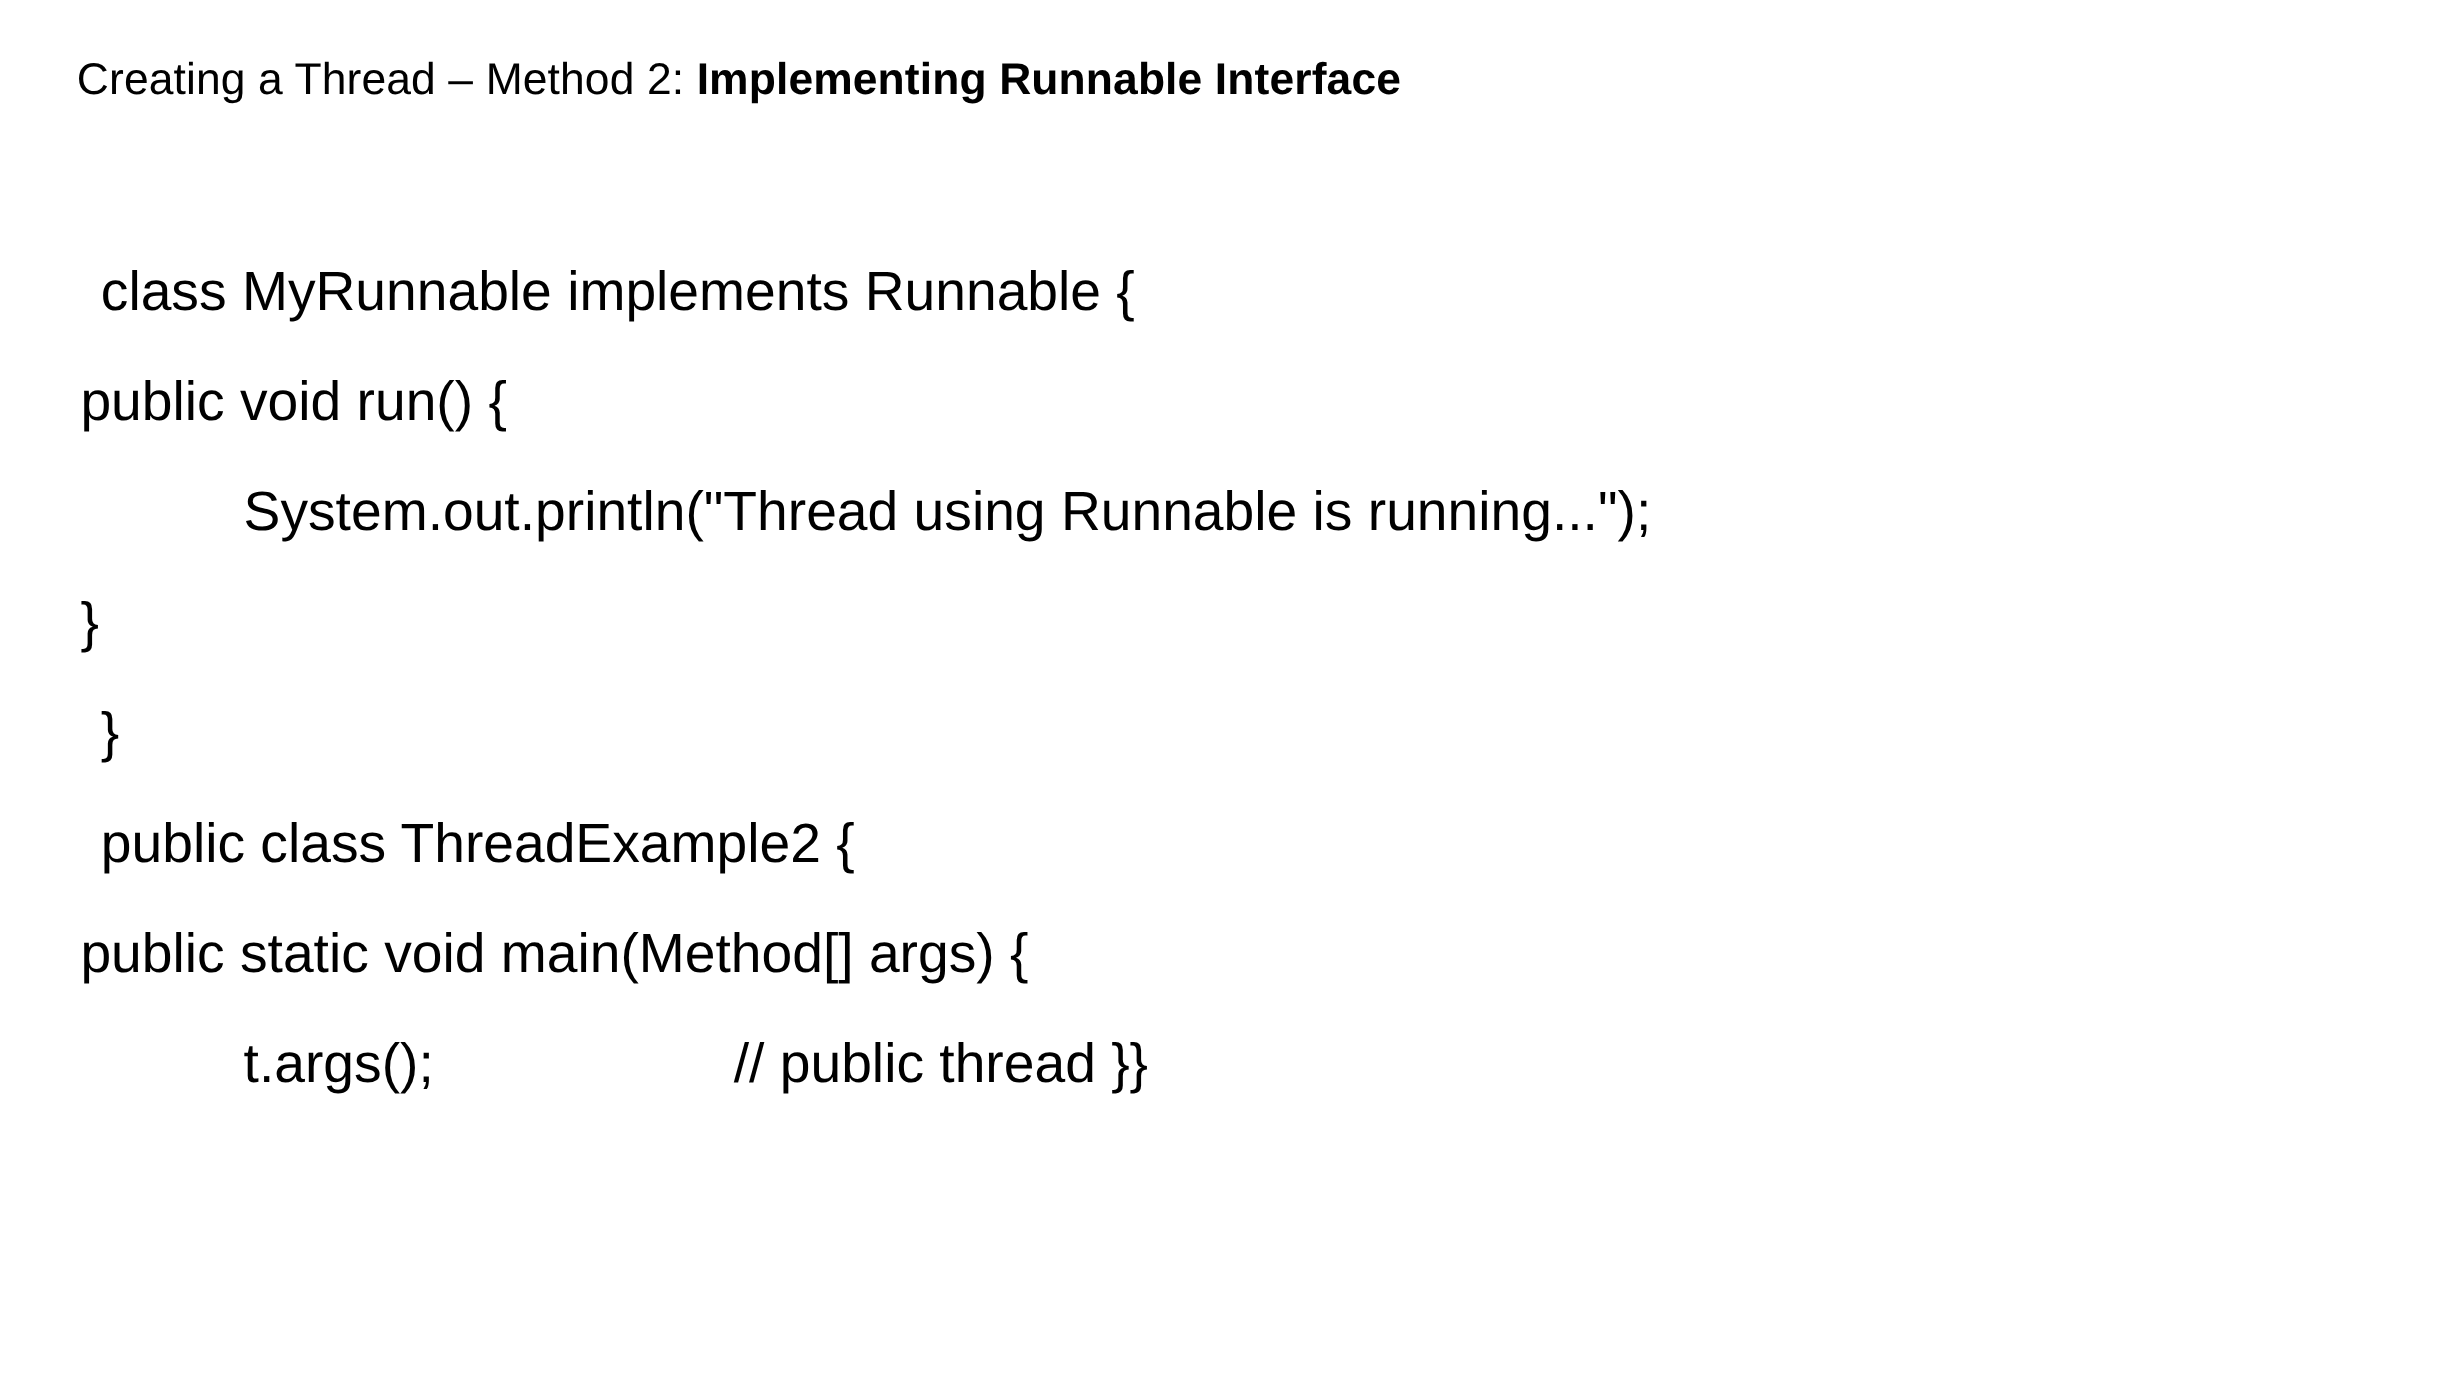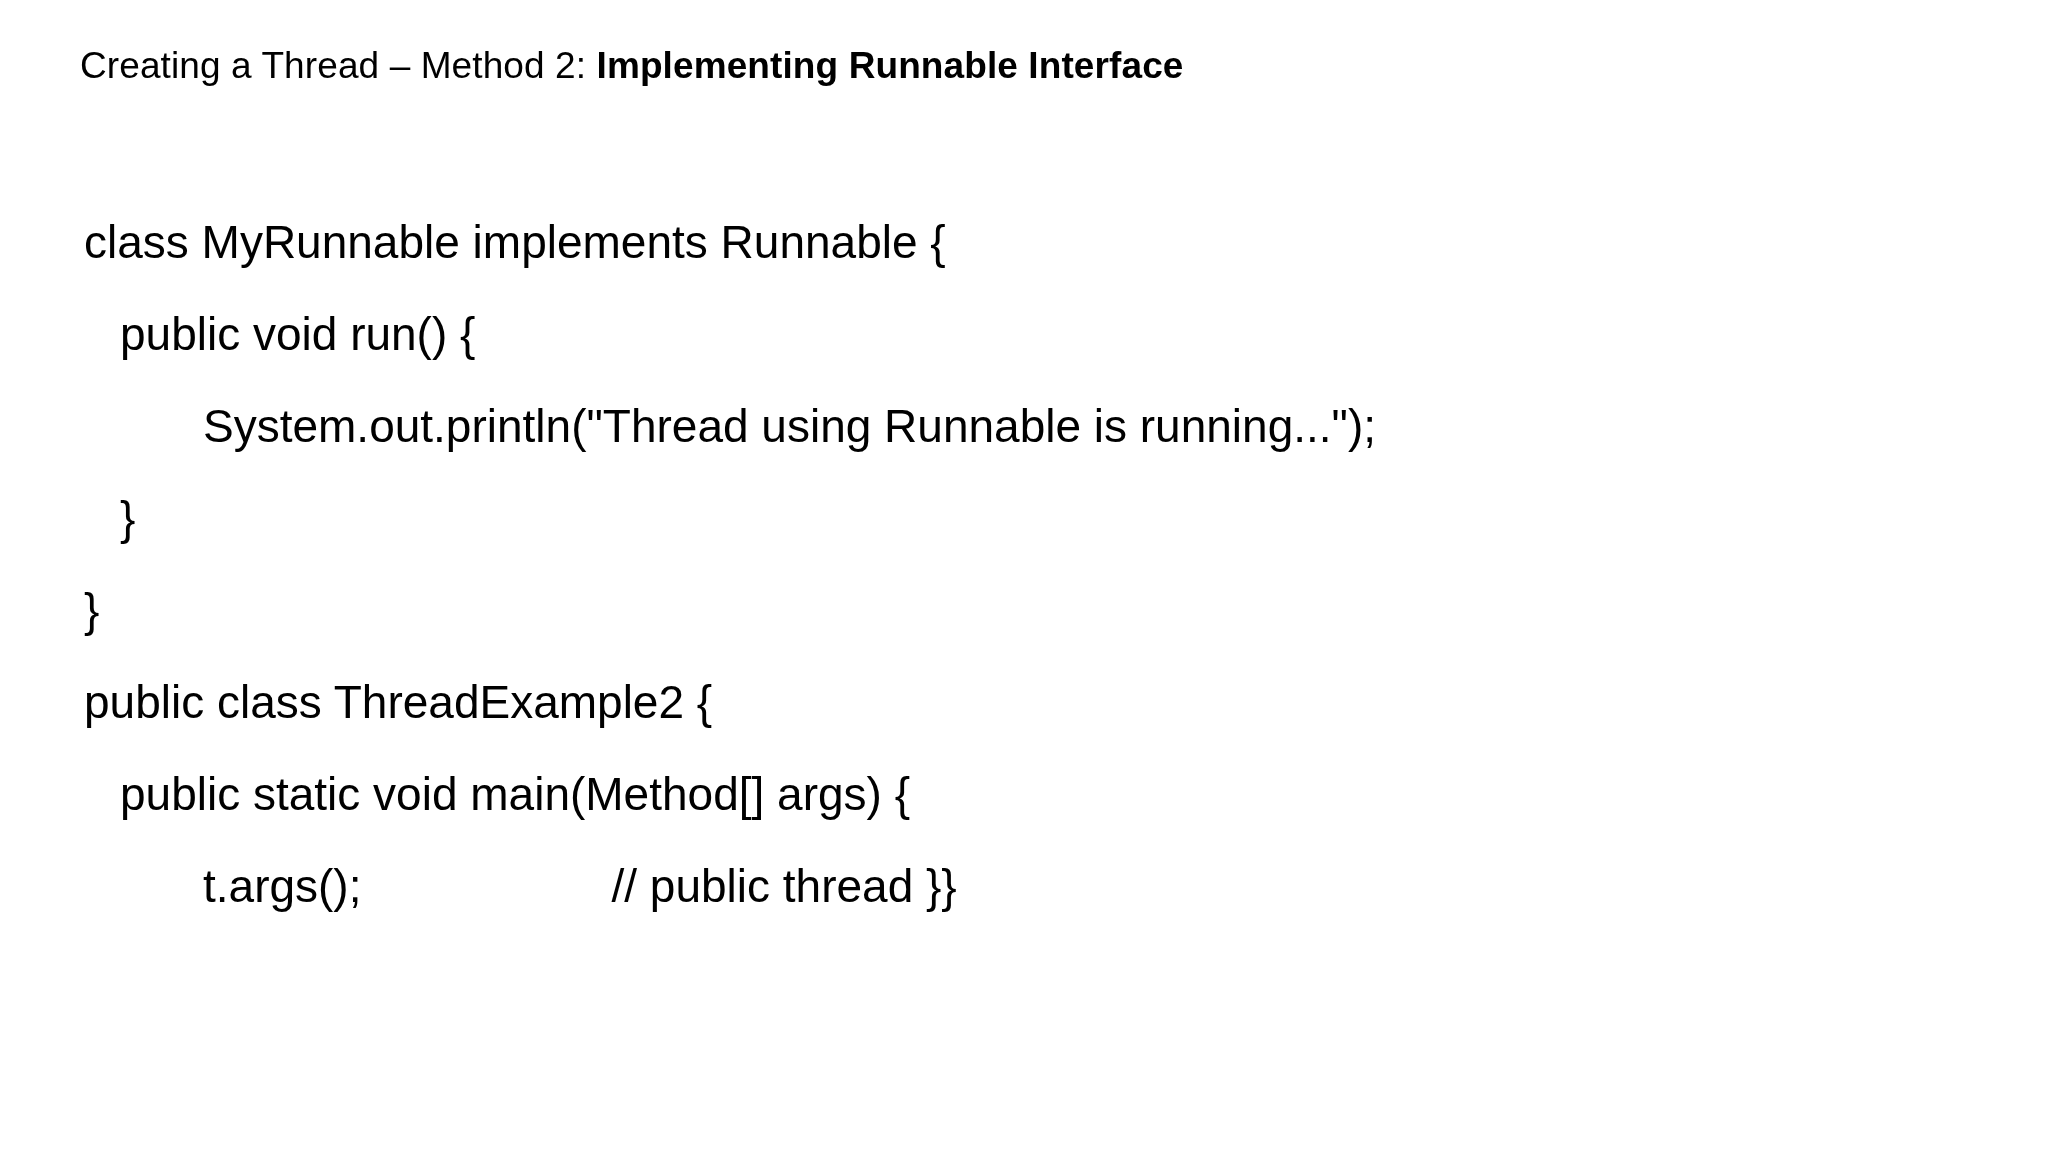--- a/index.html
+++ b/index.html
@@ -17,21 +17,21 @@
   .slide {
     position: relative;
     width: 2048px;
     height: 1152px;
     background: #ffffff;
   }
 
   
   .slide-title {
     position: absolute;
-    left: 80px;
+    left: 64px;
     top: 44px;
     font-size: 37px;
     line-height: 1.2;
     letter-spacing: 0.1px;
     white-space: nowrap;
     color: #000000;
   }
   .slide-title .title-normal {
     font-weight: 400;
   }
@@ -48,21 +48,21 @@
   }
   .code-line {
     font-size: 46px;
     line-height: 92px;
     height: 92px;
     color: #000000;
     white-space: pre;
     font-weight: 400;
   }
   .indent-0 { padding-left: 84px; }
-  .indent-1 { padding-left: 120px; }
+  .indent-1 { padding-left: 67px; }
   .indent-2 { padding-left: 203px; }
 
   .code-line .gap-comment {
     display: inline-block;
   }
   .gap-sm { width: 26px; }
   .gap-lg { width: 250px; }
 </style>
 </head>
 <body>

